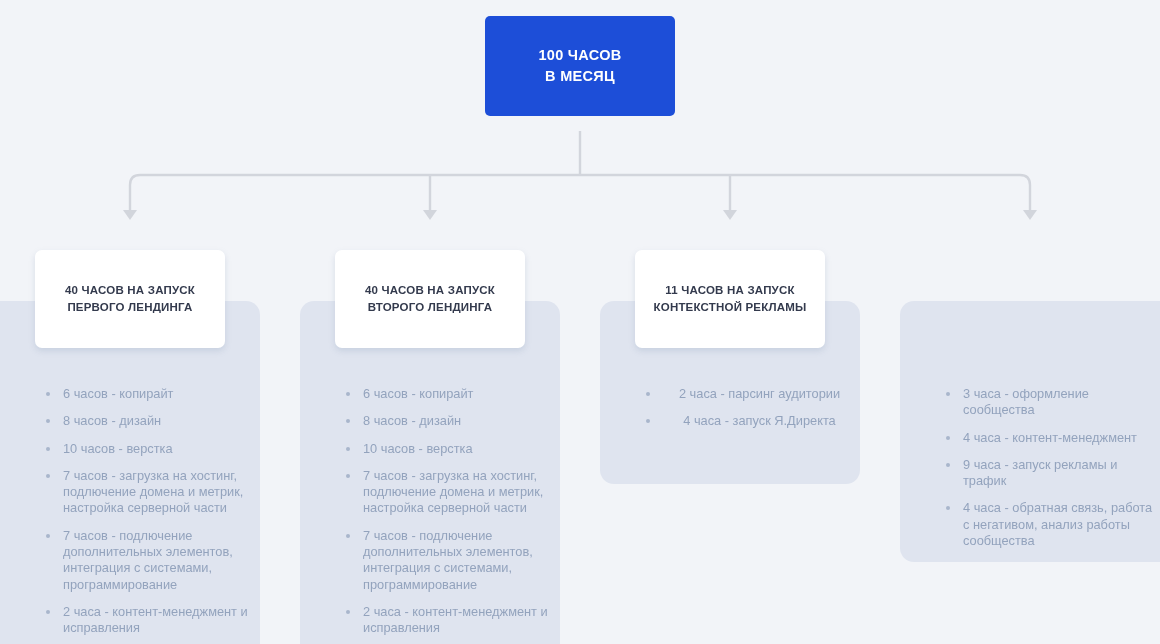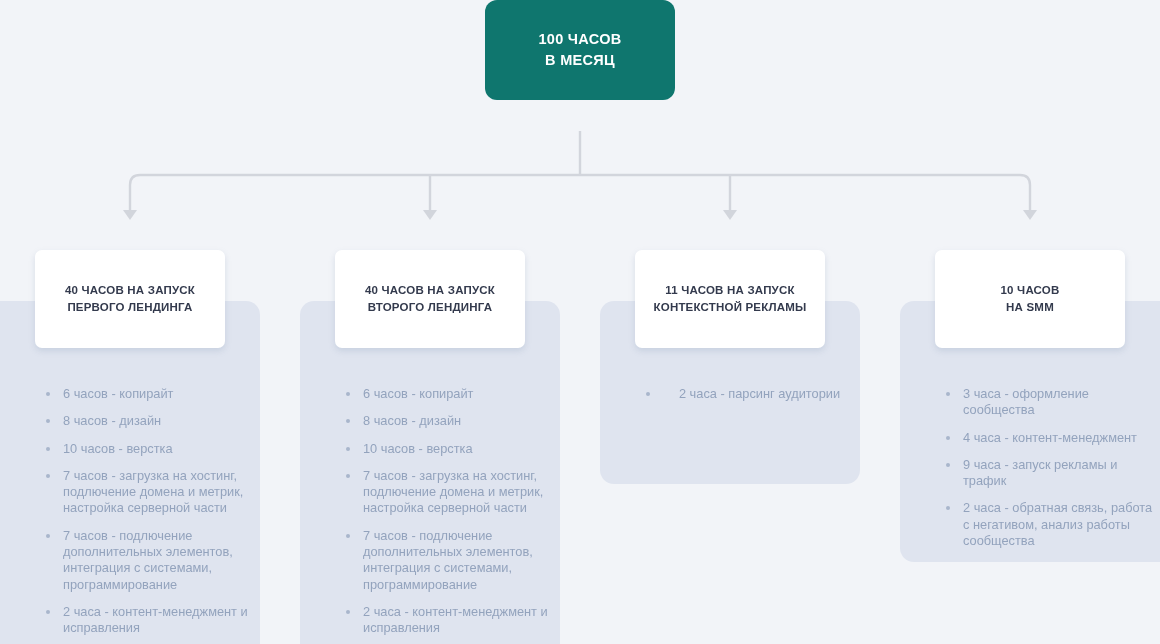--- a/index.html
+++ b/index.html
@@ -17,25 +17,25 @@
   #stage {
     position: relative;
     width: 1160px;
     height: 644px;
   }
 
   
   .root-box {
     position: absolute;
     left: 485px;
-    top: 0px;
+    top: 16px;
     width: 190px;
     height: 100px;
-    background: #0f766e;
-    border-radius: 12px;
+    background: #1d4ed8;
+    border-radius: 5px;
     display: flex;
     align-items: center;
     justify-content: center;
     text-align: center;
   }
   .root-box-label {
     color: #ffffff;
     font-size: 14.5px;
     font-weight: bold;
     line-height: 21px;
@@ -160,44 +160,41 @@
 ПЕРВОГО ЛЕНДИНГА</div>
   </div>
   <div class="head-card c2">
     <div class="head-card-label">40 ЧАСОВ НА ЗАПУСК
 ВТОРОГО ЛЕНДИНГА</div>
   </div>
   <div class="head-card c3">
     <div class="head-card-label">11 ЧАСОВ НА ЗАПУСК
 КОНТЕКСТНОЙ РЕКЛАМЫ</div>
   </div>
-  <div class="head-card c4">
-    <div class="head-card-label">10 ЧАСОВ
-НА SMM</div>
-  </div>
 
   <ul class="bullet-list l1">
       <li class="bullet-item"><span class="dot"></span><span>6 часов - копирайт</span></li>
       <li class="bullet-item"><span class="dot"></span><span>8 часов - дизайн</span></li>
       <li class="bullet-item"><span class="dot"></span><span>10 часов - верстка</span></li>
       <li class="bullet-item"><span class="dot"></span><span>7 часов - загрузка на хостинг, подлючение домена и метрик, настройка серверной части</span></li>
       <li class="bullet-item"><span class="dot"></span><span>7 часов - подлючение дополнительных элементов, интеграция с системами, программирование</span></li>
       <li class="bullet-item"><span class="dot"></span><span>2 часа - контент-менеджмент и исправления</span></li>
     </ul>
   <ul class="bullet-list l2">
       <li class="bullet-item"><span class="dot"></span><span>6 часов - копирайт</span></li>
       <li class="bullet-item"><span class="dot"></span><span>8 часов - дизайн</span></li>
       <li class="bullet-item"><span class="dot"></span><span>10 часов - верстка</span></li>
       <li class="bullet-item"><span class="dot"></span><span>7 часов - загрузка на хостинг, подлючение домена и метрик, настройка серверной части</span></li>
       <li class="bullet-item"><span class="dot"></span><span>7 часов - подлючение дополнительных элементов, интеграция с системами, программирование</span></li>
       <li class="bullet-item"><span class="dot"></span><span>2 часа - контент-менеджмент и исправления</span></li>
     </ul>
   <ul class="bullet-list l3">
       <li class="bullet-item"><span class="dot"></span><span>2 часа - парсинг аудитории</span></li>
+      <li class="bullet-item"><span class="dot"></span><span>4 часа - запуск Я.Директа</span></li>
     </ul>
   <ul class="bullet-list l4">
       <li class="bullet-item"><span class="dot"></span><span>3 часа - оформление сообщества</span></li>
       <li class="bullet-item"><span class="dot"></span><span>4 часа - контент-менеджмент</span></li>
       <li class="bullet-item"><span class="dot"></span><span>9 часа - запуск рекламы и трафик</span></li>
-      <li class="bullet-item"><span class="dot"></span><span>2 часа - обратная связь, работа с негативом, анализ работы сообщества</span></li>
+      <li class="bullet-item"><span class="dot"></span><span>4 часа - обратная связь, работа с негативом, анализ работы сообщества</span></li>
     </ul>
 
 </div>
 
 </body></html>

